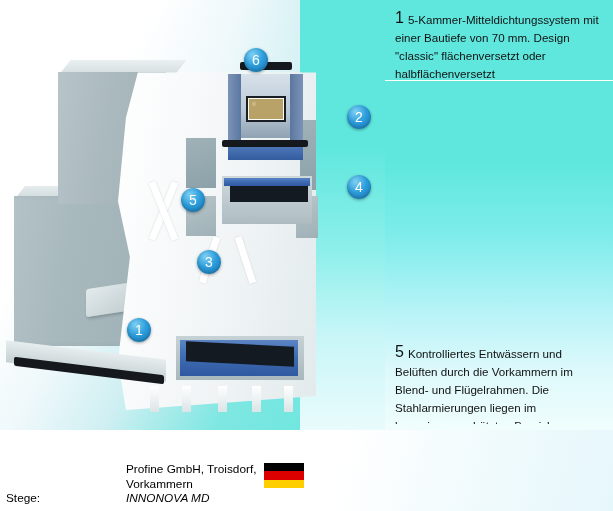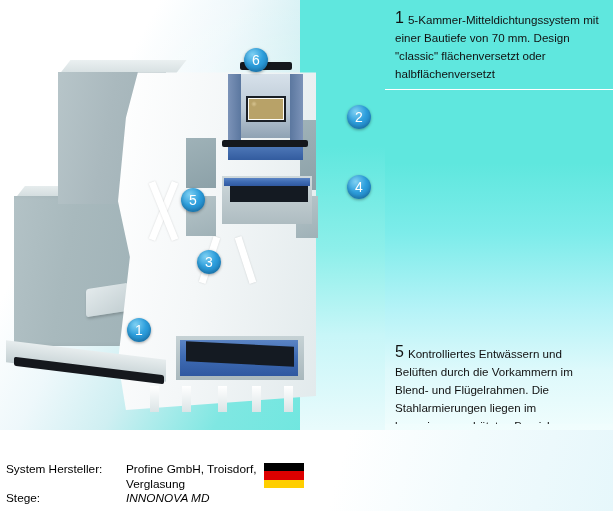--- a/index.html
+++ b/index.html
@@ -280,41 +280,40 @@
 
     <div class="badge" style="left:347px; top:175px;"><span>4</span></div>
 
     <div class="badge" style="left:181px; top:188px;"><span>5</span></div>
 
     <div class="badge" style="left:244px; top:48px;"><span>6</span></div>
   </div>
 
   <div id="legend">
 
-    <div class="legend-item" style="top:0px; height:90px;">
+    <div class="legend-item" style="top:0px; height:81px;">
       <p class="legend-body"><span class="legend-num">1</span><span class="legend-text">5-Kammer-Mitteldichtungssystem mit einer Bautiefe von 70 mm. Design "classic" flächenversetzt oder halbflächenversetzt</span></p>
     </div>
 
 
 
 
     <div class="legend-item" style="top:334px; height:90px;">
       <p class="legend-body"><span class="legend-num">5</span><span class="legend-text">Kontrolliertes Entwässern und Belüften durch die Vorkammern im Blend- und Flügelrahmen. Die Stahlarmierungen liegen im korrosionsgeschützten Bereich.</span></p>
     </div>
   </div>
 
   <div class="legend-item" style="position:absolute; left:385px; top:424px;
        width:228px; height:87px; border-bottom:none;
        background:linear-gradient(180deg,#f0fdfd 0%, #ffffff 100%);">
     <p class="legend-body"><span class="legend-num">6</span><span class="legend-text">Verglasung oder Füllung bis zu 40 mm ohne Zusatzprofile möglich.</span></p>
   </div>
 
   <div id="footer"></div>
 
-  <div class="foot-row" id="foot-label-1">System Hersteller:</div>
   <div class="foot-row" id="foot-val-1a">Profine GmbH, Troisdorf,</div>
-  <div class="foot-row" id="foot-val-1b">Verglasung</div>
+  <div class="foot-row" id="foot-val-1b">Vorkammern</div>
   <div class="foot-row" id="foot-label-2">Stege:</div>
   <div class="foot-row" id="foot-val-2">INNONOVA MD</div>
 
   <div id="flag"></div>
 
 </div>
 
 </body></html>

